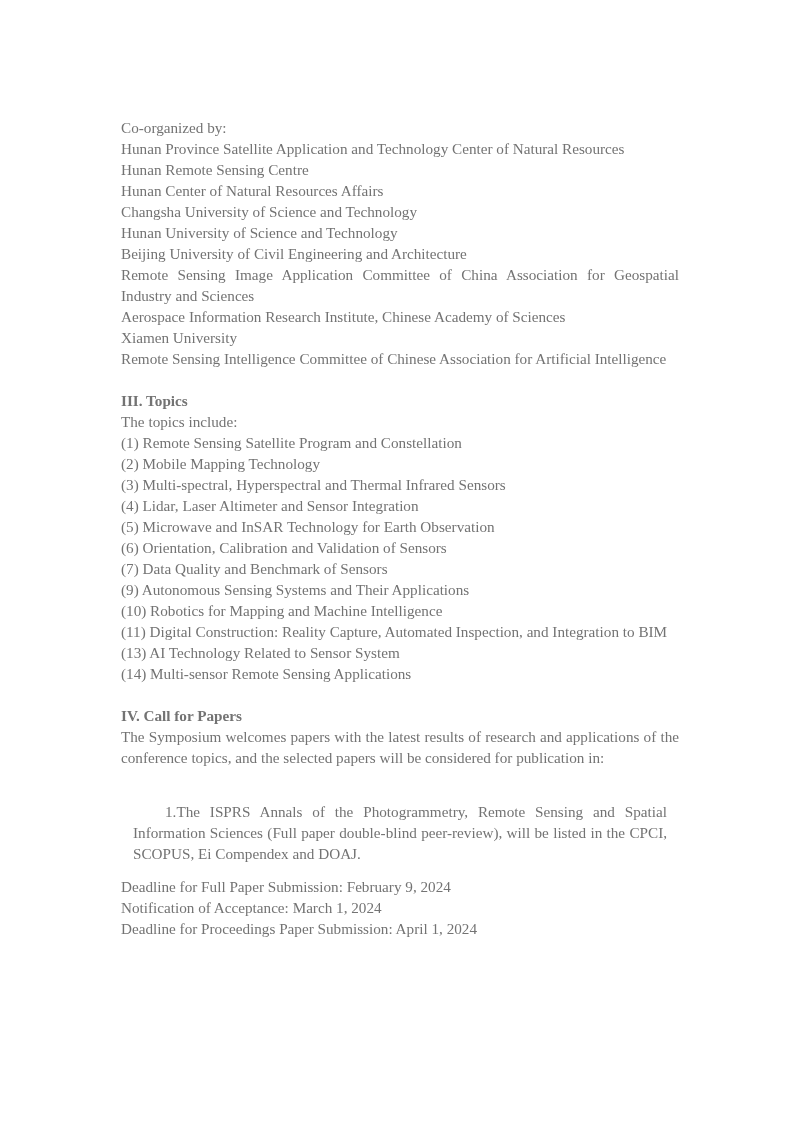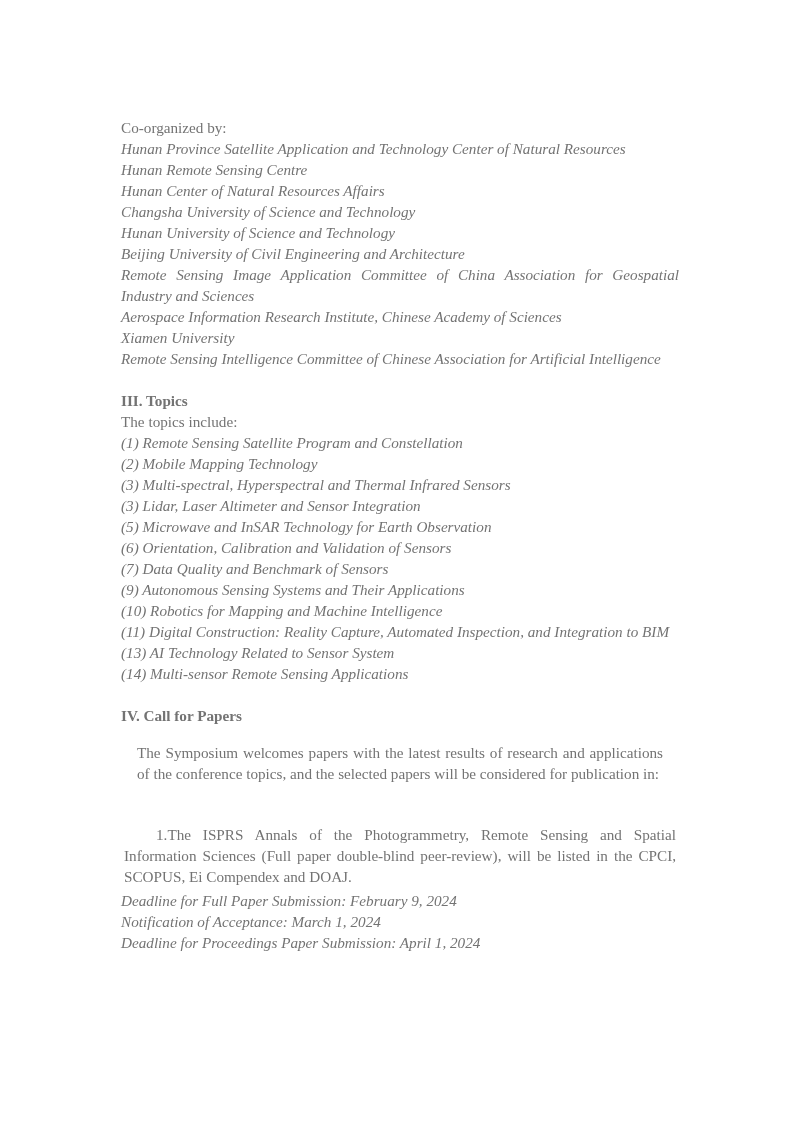--- a/index.html
+++ b/index.html
@@ -14,21 +14,21 @@
       line-height: 21px;
       color: #737373;
     }
     .line { display: block; white-space: nowrap; }
     .just { display: block; text-align: justify; text-align-last: left; white-space: normal; }
     .heading { display: block; font-weight: bold; }
     .gap { height: 21px; }
     .indent { padding-left: 32px; }
     .indent-first { text-indent: 32px; }
     ul.plain { list-style: none; margin: 0; padding: 0; }
-    ul.plain li { margin: 0; padding: 0; font-style: italic; }
+    ul.plain li { margin: 0; padding: 0; }
   </style>
 </head>
 <body>
 
 <div class="page">
 
   <section>
     <span class="line">Co-organized by:</span>
     <ul class="plain">
       <li class="just">Hunan Province Satellite Application and Technology Center of Natural Resources</li>
@@ -46,39 +46,39 @@
 
   <div class="gap"></div>
 
   <section>
     <span class="heading">III. Topics</span>
     <span class="line">The topics include:</span>
     <ul class="plain">
       <li class="line">(1) Remote Sensing Satellite Program and Constellation</li>
       <li class="line">(2) Mobile Mapping Technology</li>
       <li class="line">(3) Multi-spectral, Hyperspectral and Thermal Infrared Sensors</li>
-      <li class="line">(3) Lidar, Laser Altimeter and Sensor Integration</li>
+      <li class="line">(4) Lidar, Laser Altimeter and Sensor Integration</li>
       <li class="line">(5) Microwave and InSAR Technology for Earth Observation</li>
       <li class="line">(6) Orientation, Calibration and Validation of Sensors</li>
       <li class="line">(7) Data Quality and Benchmark of Sensors</li>
       <li class="line">(9) Autonomous Sensing Systems and Their Applications</li>
       <li class="line">(10) Robotics for Mapping and Machine Intelligence</li>
       <li class="just">(11) Digital Construction: Reality Capture, Automated Inspection, and Integration to BIM</li>
       <li class="line">(13) AI Technology Related to Sensor System</li>
       <li class="line">(14) Multi-sensor Remote Sensing Applications</li>
     </ul>
   </section>
 
   <div class="gap"></div>
 
   <section>
     <span class="heading">IV. Call for Papers</span>
-    <p class="just" style="margin:16px">The Symposium welcomes papers with the latest results of research and applications of the conference topics, and the selected papers will be considered for publication in:</p>
+    <p class="just" style="margin:0">The Symposium welcomes papers with the latest results of research and applications of the conference topics, and the selected papers will be considered for publication in:</p>
     <div class="gap"></div>
-    <p class="just indent-first" style="margin:3px">1.The ISPRS Annals of the Photogrammetry, Remote Sensing and Spatial Information Sciences (Full paper double-blind peer-review), will be listed in the CPCI, SCOPUS, Ei Compendex and DOAJ.</p>
+    <p class="just indent-first" style="margin:12px">1.The ISPRS Annals of the Photogrammetry, Remote Sensing and Spatial Information Sciences (Full paper double-blind peer-review), will be listed in the CPCI, SCOPUS, Ei Compendex and DOAJ.</p>
     <ul class="plain indent">
       <li class="line">Deadline for Full Paper Submission: February 9, 2024</li>
       <li class="line">Notification of Acceptance: March 1, 2024</li>
       <li class="line">Deadline for Proceedings Paper Submission: April 1, 2024</li>
     </ul>
   </section>
 
 </div>
 
 </body></html>

